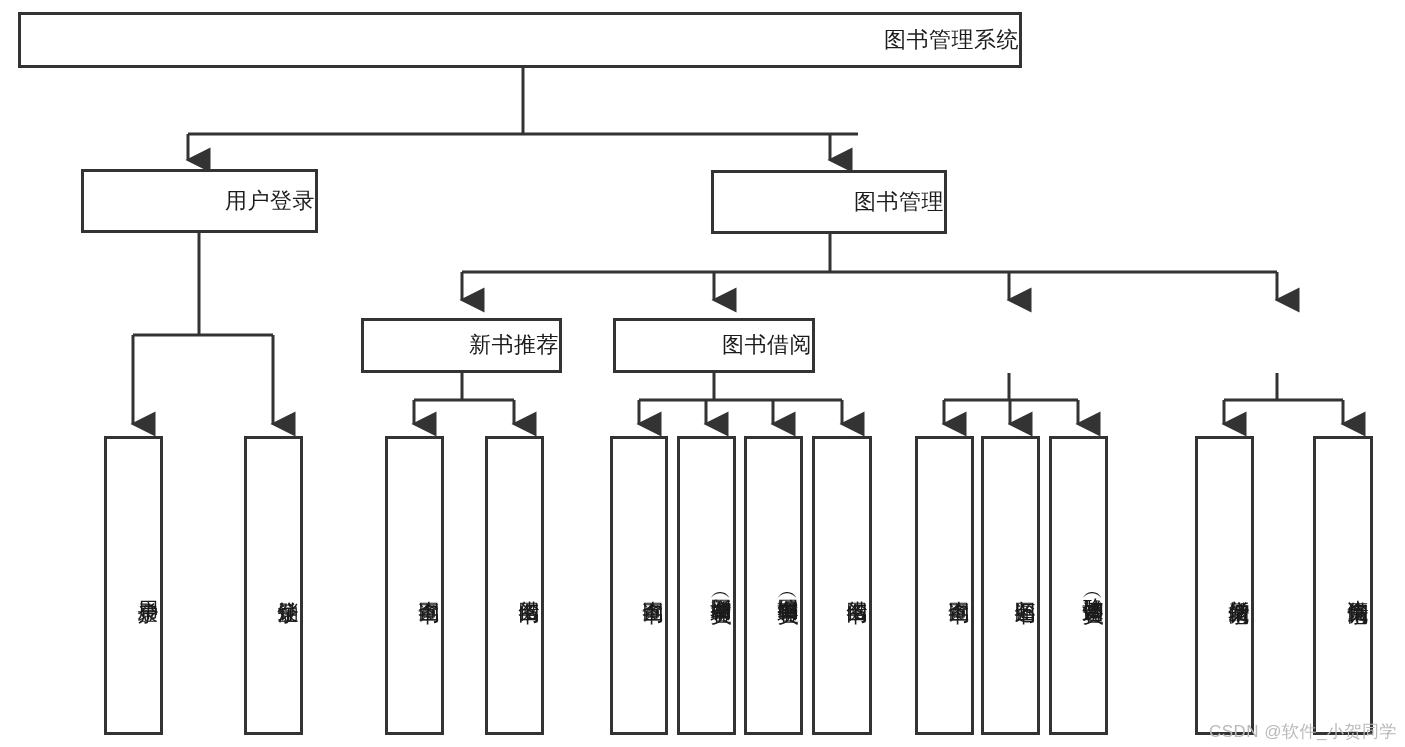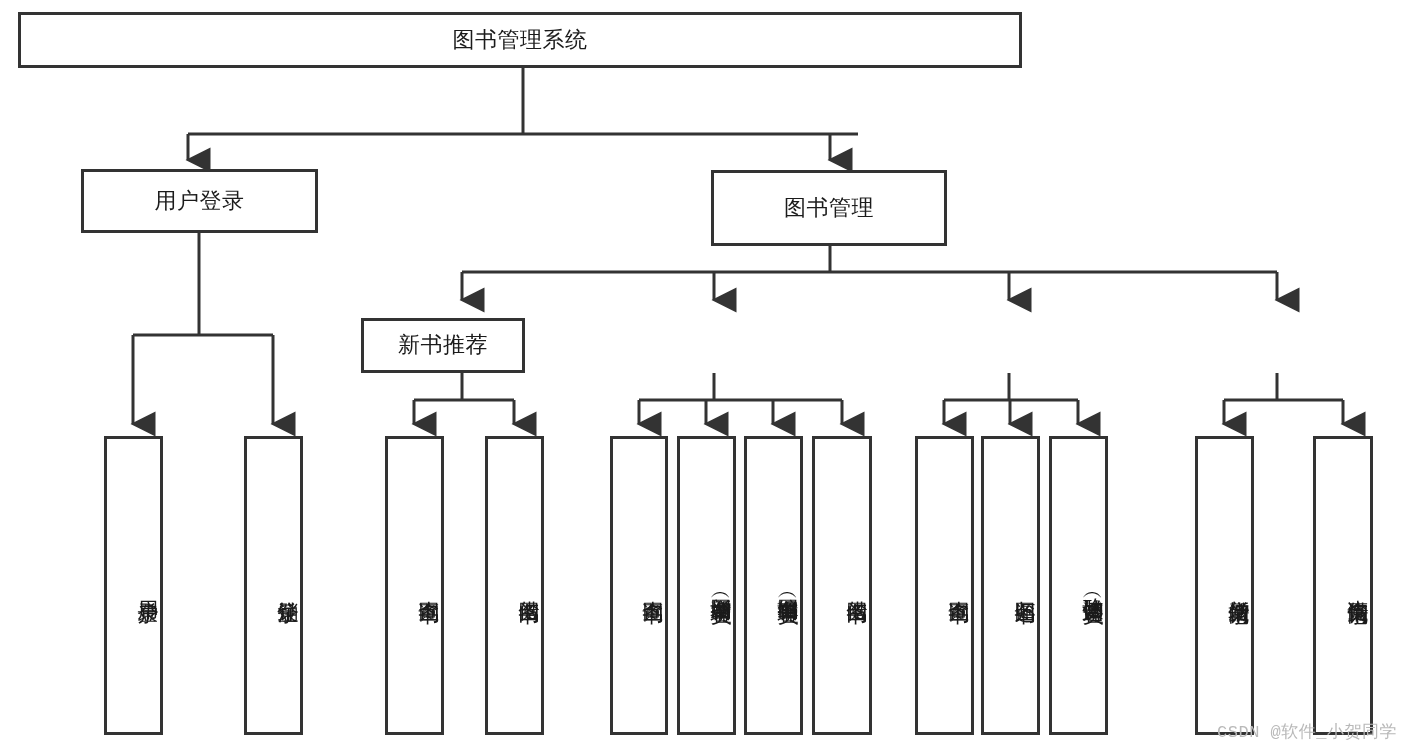--- a/index.html
+++ b/index.html
@@ -25,21 +25,21 @@
     width: 1405px;
     height: 747px;
   }
   .node {
     position: absolute;
     box-sizing: border-box;
     border: 3px solid #333333;
     background: #ffffff;
     display: flex;
     align-items: center;
-    justify-content: center;
+    justify-content: flex-end;
     color: #1b1b1b;
     z-index: 2;
   }
   .node.horiz {
     font-size: 22px;
     letter-spacing: 0.5px;
     line-height: 1.2;
     white-space: nowrap;
   }
   .node.vert {
@@ -60,21 +60,21 @@
   }
   .watermark {
     position: absolute;
     right: 8px;
     bottom: 4px;
     font-size: 17px;
     color: #b9b9b9;
     letter-spacing: 0.5px;
     white-space: nowrap;
     z-index: 3;
-    font-family: Liberation Mono, monospace;
+    font-family: Liberation Sans, sans-serif;
   }
 </style>
 </head>
 <body>
 
 <div id="canvas">
 
   <svg id="edges" viewBox="0 0 1405 747" width="1405" height="747">
     <defs>
       <marker id="arrow" viewBox="0 0 12 12" refX="6" refY="10" markerWidth="10" markerHeight="10" orient="auto-start-reverse">
@@ -126,26 +126,29 @@
     </g>
   </svg>
 
   <div class="node horiz" style="left:18px; top:12px; width:1004px; height:56px;">
     <span>图书管理系统</span>
   </div>
 
   <div class="node horiz" style="left:81px; top:169px; width:237px; height:64px;">
     <span>用户登录</span>
   </div>
-  <div class="node horiz" style="left:711px; top:170px; width:236px; height:76px;">
+  <div class="node horiz" style="left:711px; top:170px; width:236px; height:64px;">
     <span>图书管理</span>
   </div>
 
-  <div class="node horiz" style="left:361px; top:318px; width:164px; height:55px;">
+  <div class="node horiz" style="left:361px; top:318px; width:201px; height:55px;">
     <span>新书推荐</span>
+  </div>
+  <div class="node horiz" style="left:613px; top:318px; width:202px; height:55px;">
+    <span>图书借阅</span>
   </div>
 
   <div class="node vert" style="left:104px; top:436px; width:59px; height:299px;">
     <span class="vtext">用户登录</span>
   </div>
   <div class="node vert" style="left:244px; top:436px; width:59px; height:299px;">
     <span class="vtext">注销登录</span>
   </div>
 
   <div class="node vert" style="left:385px; top:436px; width:59px; height:299px;">

